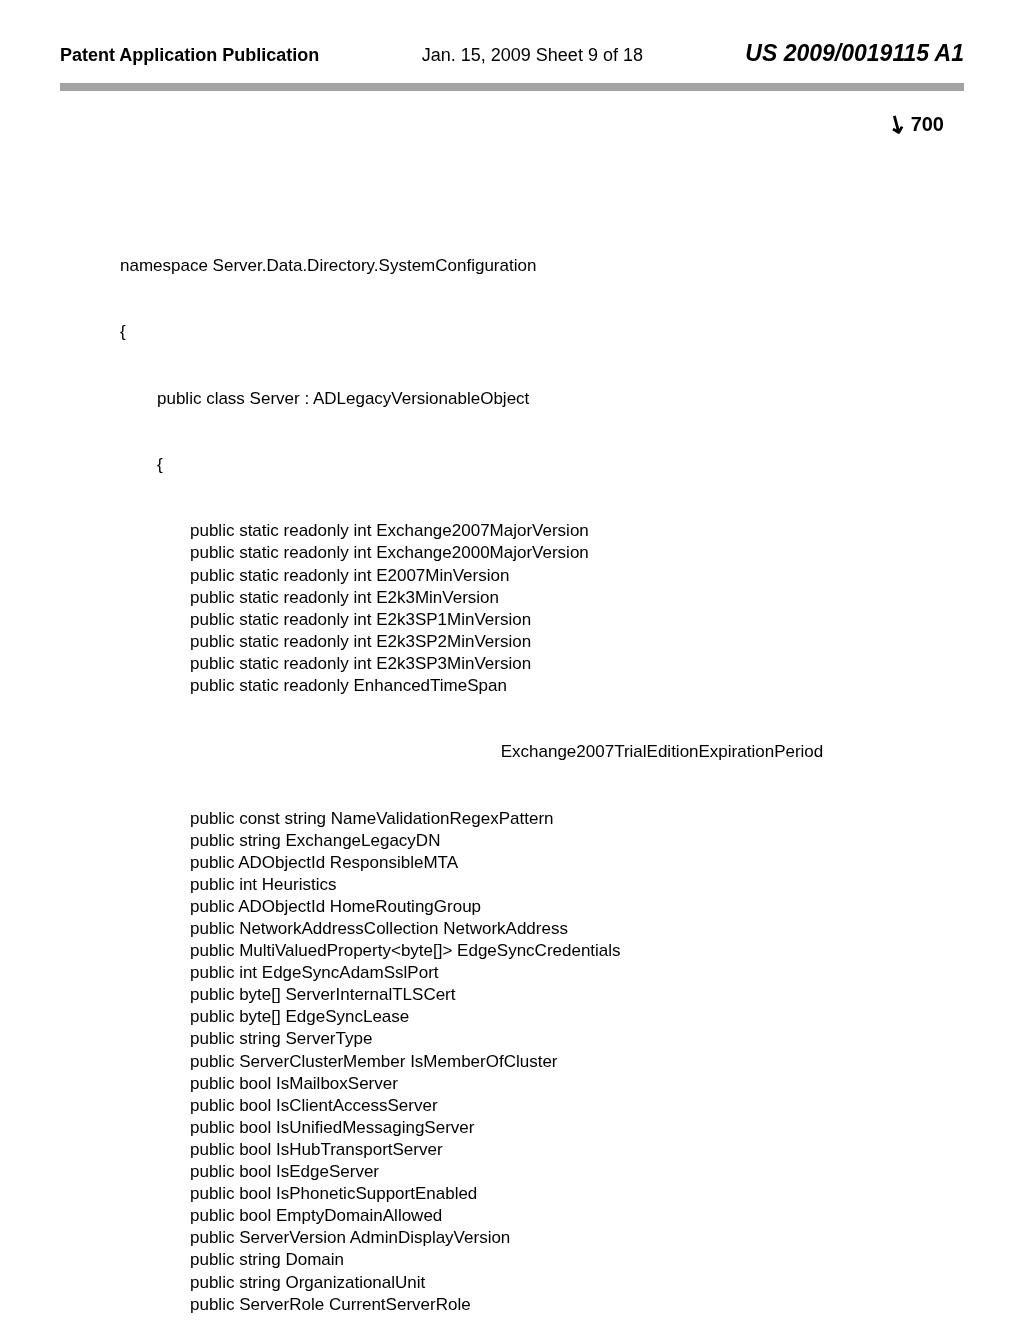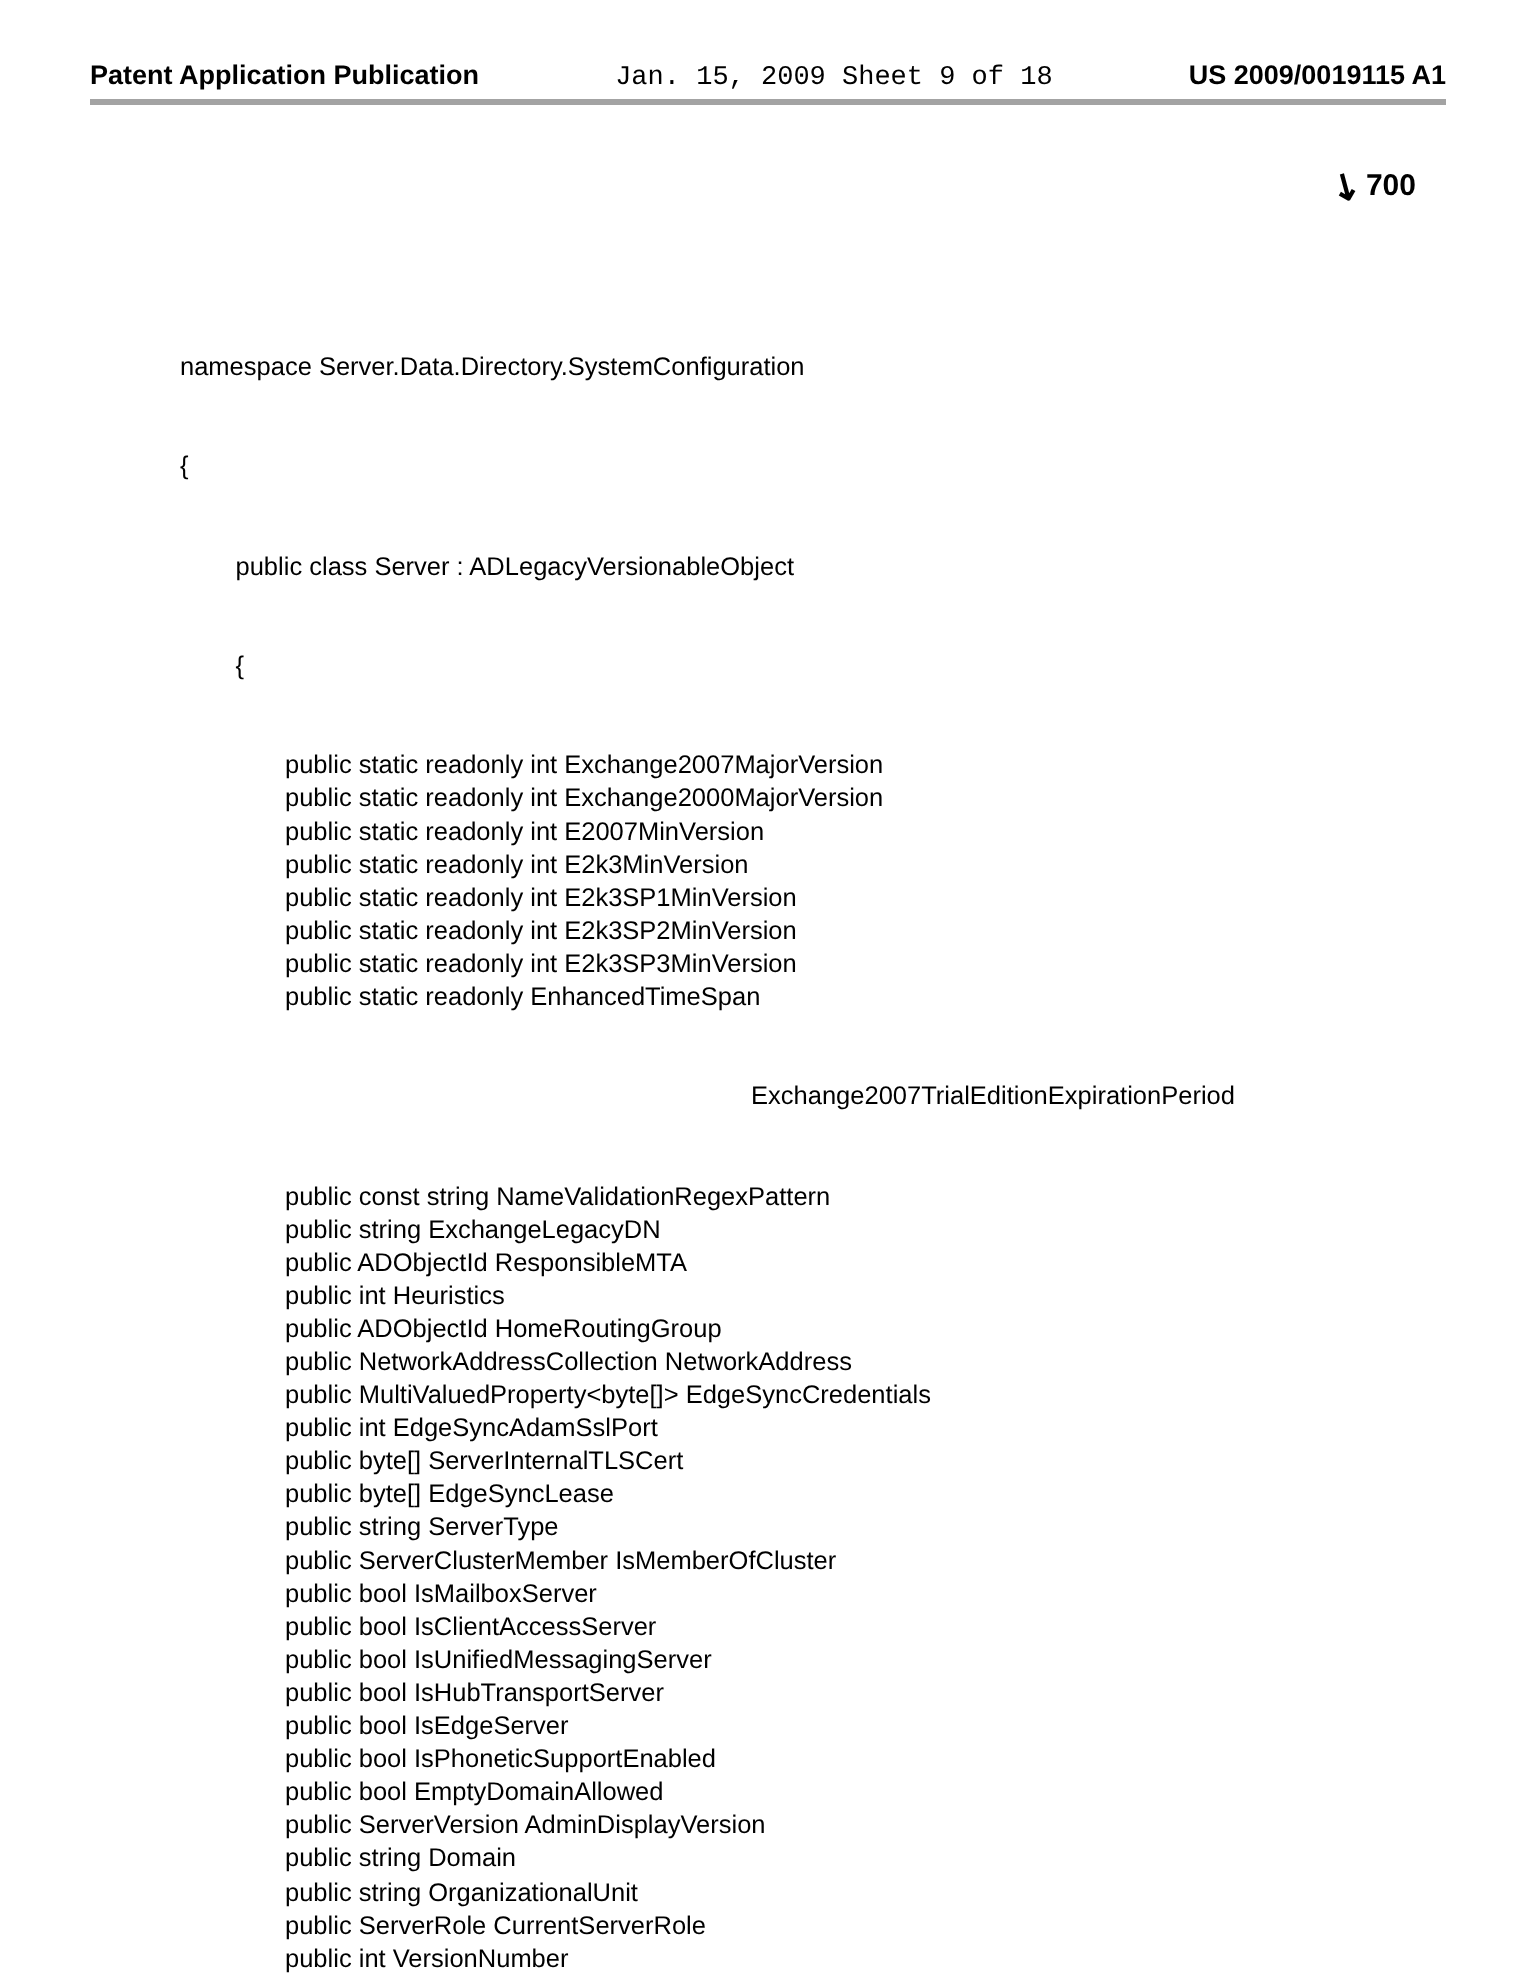--- a/index.html
+++ b/index.html
@@ -12,35 +12,35 @@
     position: relative;
   }
   .page {
     padding: 40px 60px;
     position: relative;
   }
   .header {
     display: flex;
     justify-content: space-between;
     align-items: baseline;
-    border-bottom: 4px solid #a3a3a3;
-    padding-bottom: 4px;
+    border-bottom: 8px solid #a3a3a3;
+    padding-bottom: 16px;
     margin-bottom: 30px;
   }
   .header-left {
     font-weight: bold;
     font-size: 18px;
   }
   .header-center {
     font-size: 18px;
-    font-family: Liberation Mono, monospace;
   }
   .header-right {
     font-weight: bold;
-    font-size: 18px;
+    font-size: 23px;
+    font-style: italic;
   }
   .figure-ref {
     position: absolute;
     right: 80px;
     top: 110px;
     font-weight: bold;
     font-size: 20px;
     display: flex;
     align-items: center;
   }

